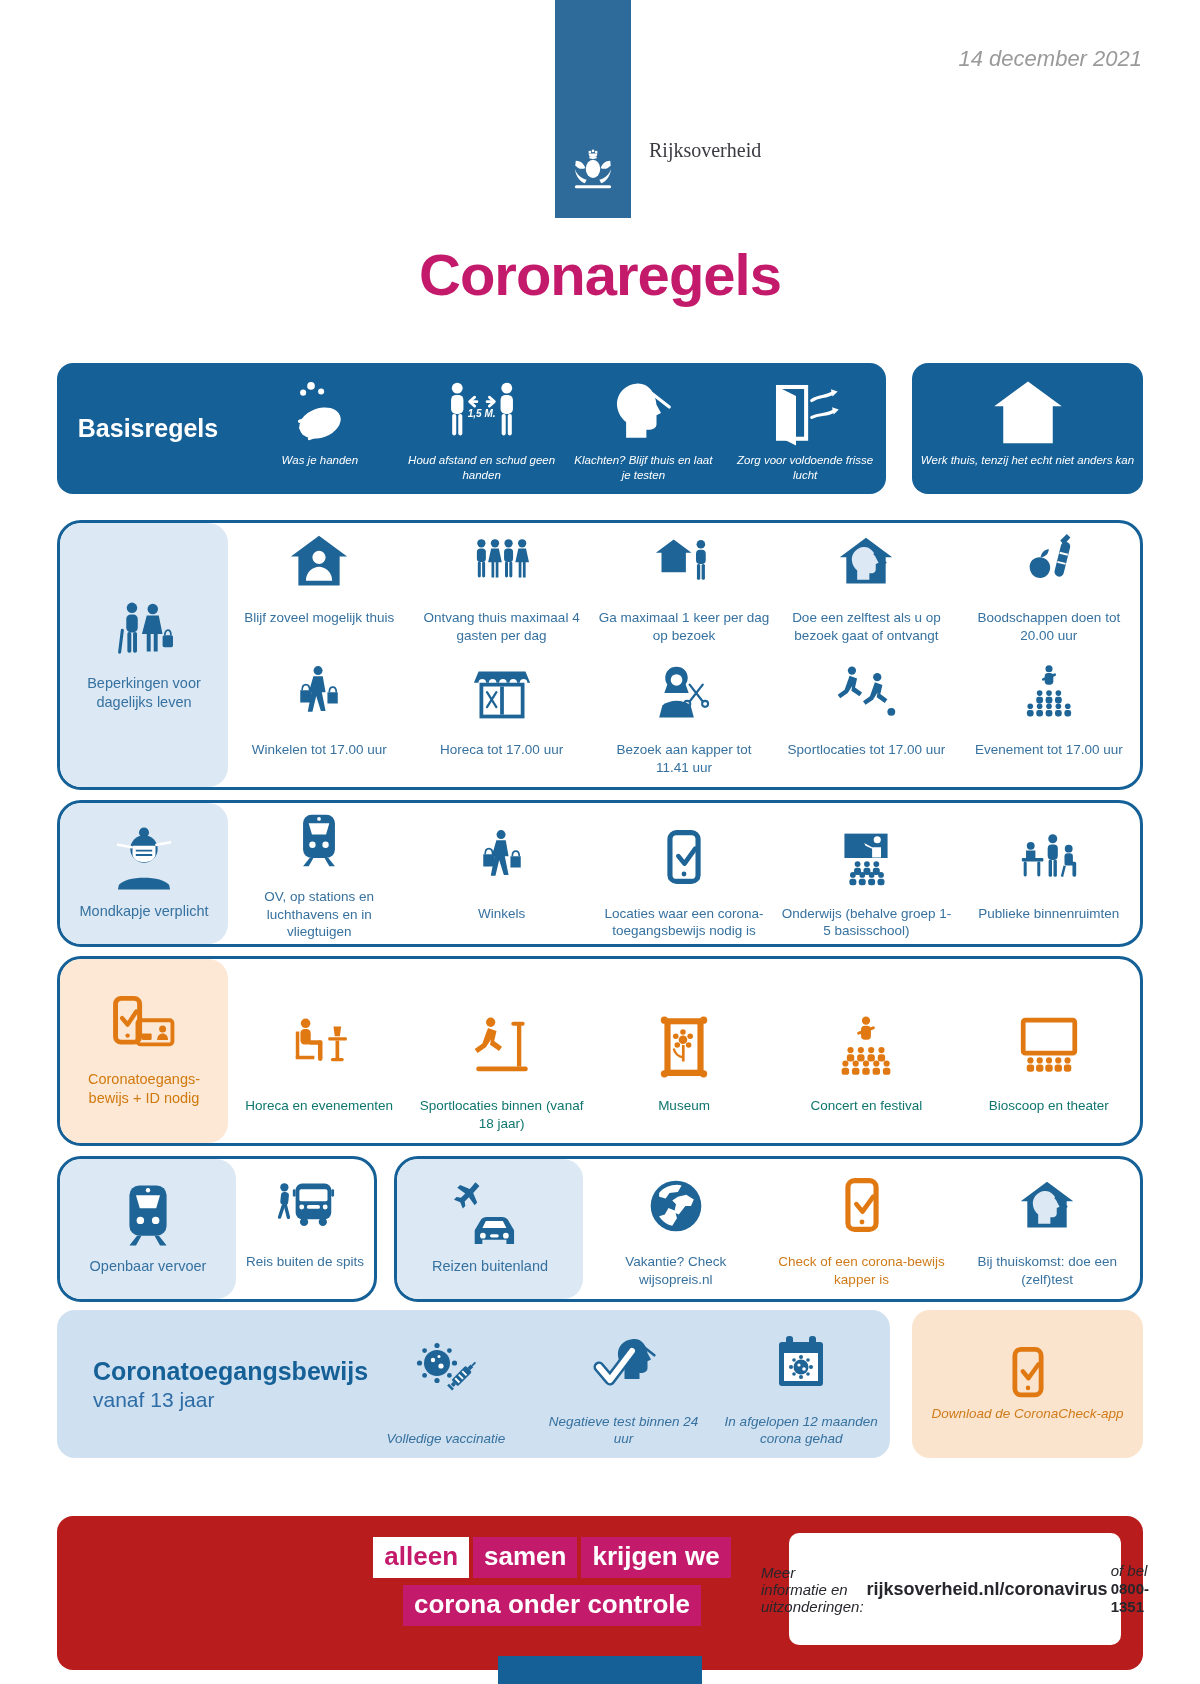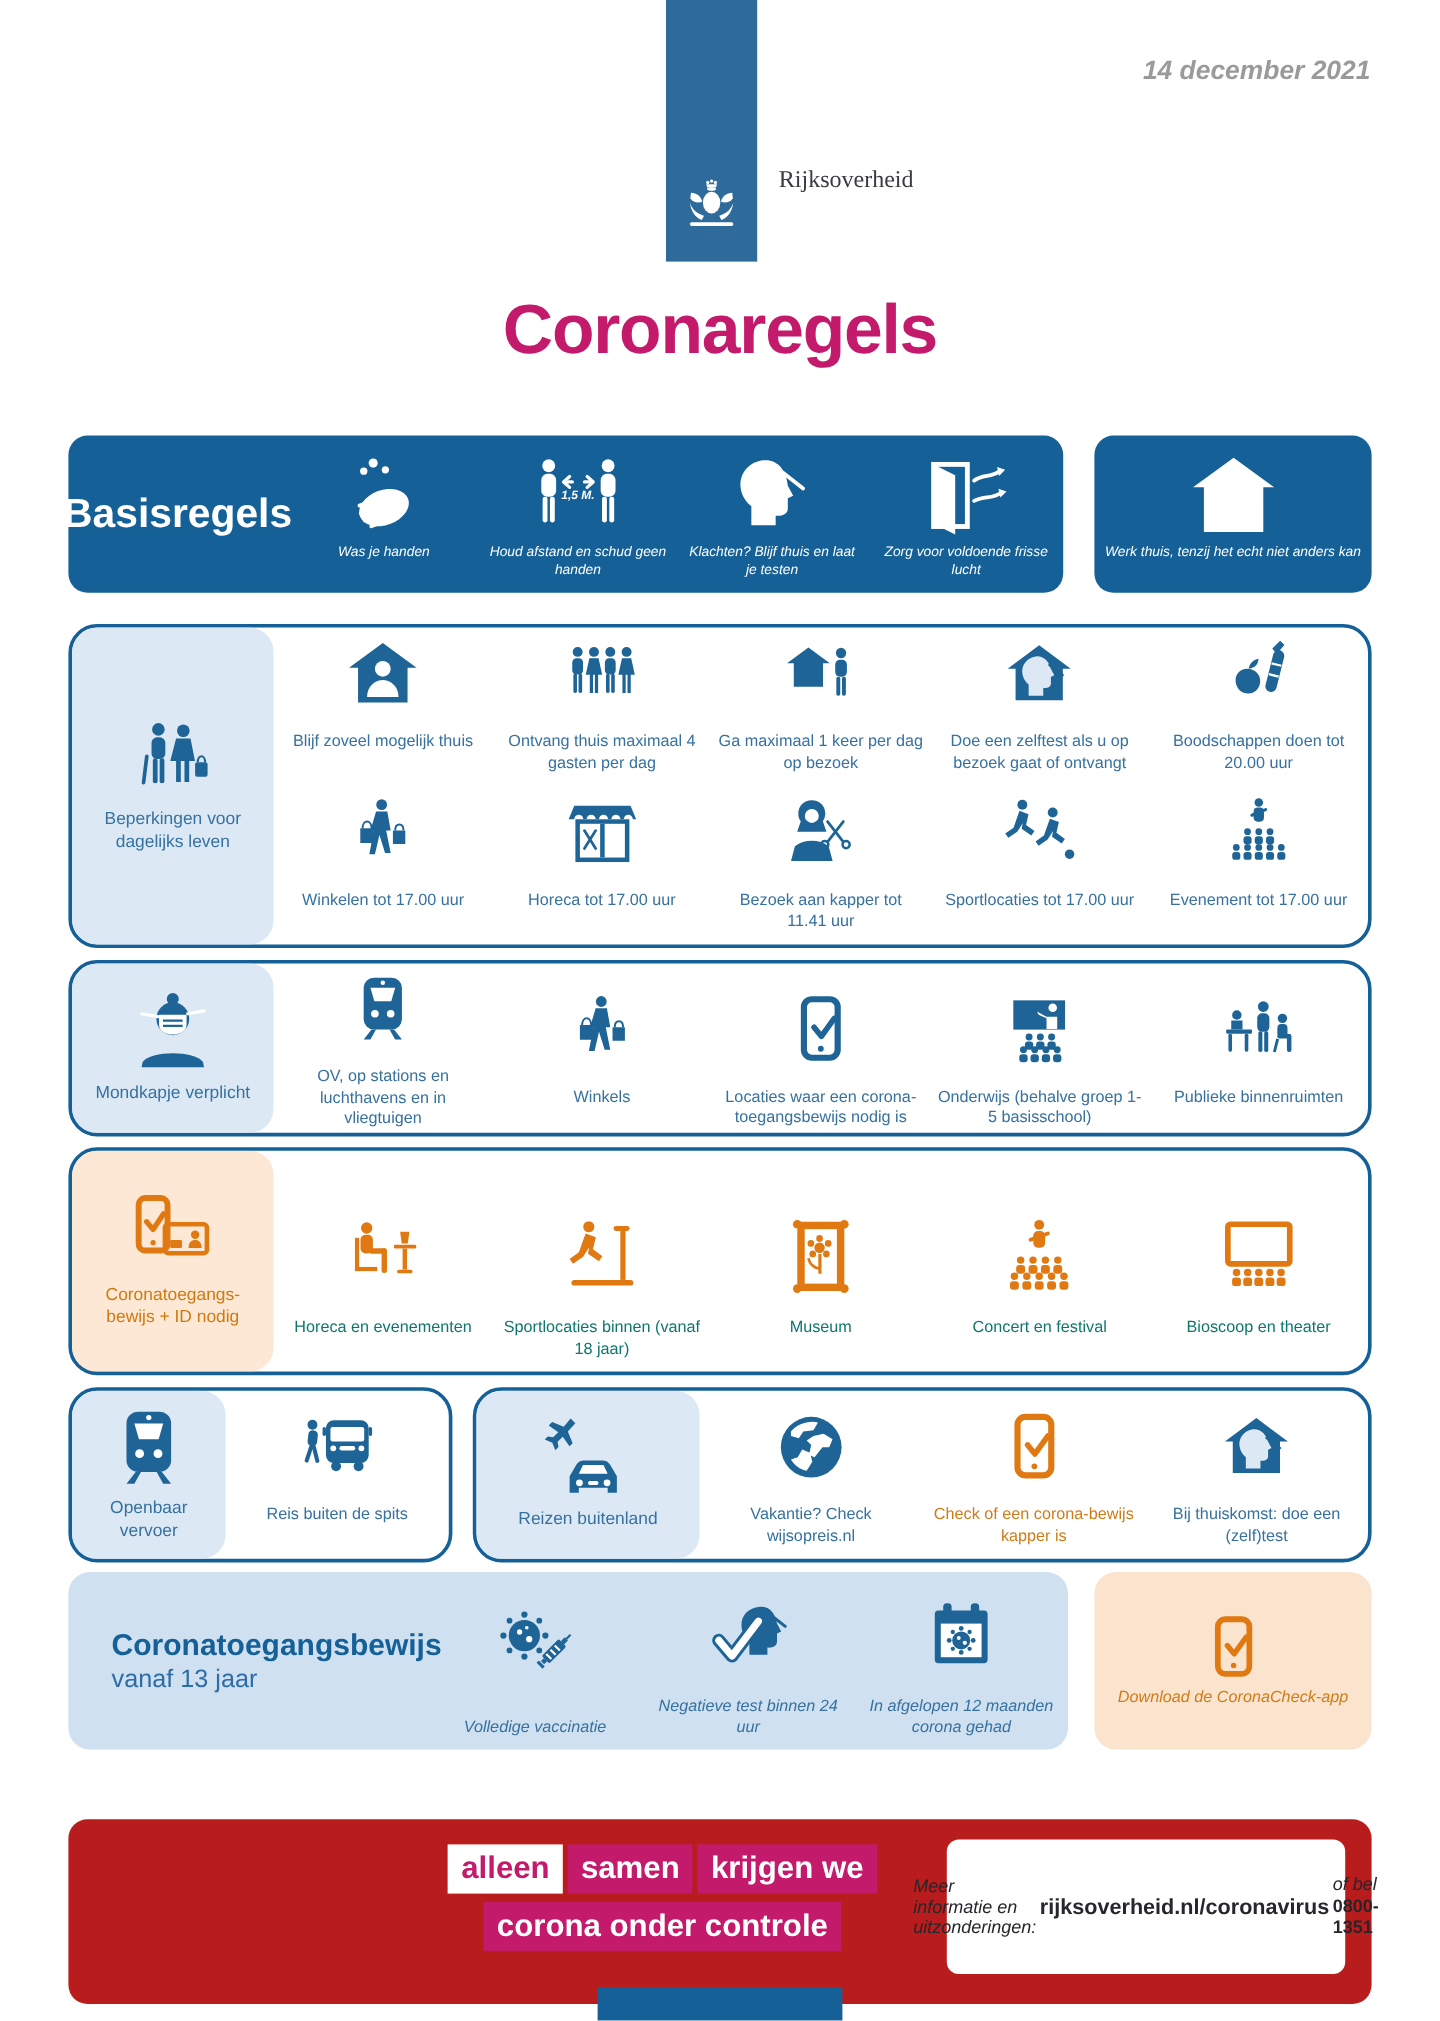--- a/index.html
+++ b/index.html
@@ -1,30 +1,30 @@
 <!DOCTYPE html>
 <html><head>
 <meta charset="utf-8">
 <style>
   html,body{margin:0;padding:0;background:#fff;}
   .page{position:relative;width:1200px;height:1684px;background:#fff;overflow:hidden;
         font-family:"Liberation Sans",sans-serif;}
   .icn svg{display:block;width:100%;height:100%;}
 
-  .date{position:absolute;top:46px;right:58px;font-size:22px;font-style:italic;color:#9a9a9a;font-weight:bold;}
+  .date{position:absolute;top:46px;right:58px;font-size:22px;font-style:italic;color:#9a9a9a;}
   .ribbon{position:absolute;left:555px;top:0;width:76px;height:218px;background:#2f6b9a;}
   .emblem{position:absolute;left:50%;transform:translateX(-50%);bottom:10px;width:58px;height:62px;color:#fff;}
   .orgname{position:absolute;left:649px;top:139px;font-family:"Liberation Serif",serif;font-size:20px;color:#3a3a42;}
   .title{position:absolute;top:241px;left:0;width:100%;text-align:center;font-size:58px;font-weight:bold;color:#c41a6c;letter-spacing:-1px;}
 
   
   .basis-main,.basis-aside{position:absolute;top:363px;height:131px;background:#156097;border-radius:16px;display:flex;box-sizing:border-box;}
   .basis-main{left:57px;width:829px;}
   .basis-aside{left:912px;width:231px;}
-  .basis-title{width:182px;display:flex;align-items:center;justify-content:center;color:#fff;font-size:34px;font-weight:bold;}
+  .basis-title{width:182px;display:flex;align-items:center;justify-content:center;color:#fff;font-size:25px;font-weight:bold;}
   .b-item{flex:1;position:relative;display:flex;flex-direction:column;align-items:center;justify-content:flex-end;padding:10px 6px 11px;box-sizing:border-box;}
   .b-item .icn{width:86px;height:72px;color:#fff;}
   .b-item .lbl{margin-top:3px;color:#fff;font-size:11.5px;font-style:italic;line-height:1.3;text-align:center;min-height:30px;}
   .b-badge{position:absolute;top:45px;left:0;right:0;text-align:center;color:#fff;font-size:10px;font-weight:bold;font-style:italic;}
 
   
   .sect{position:absolute;left:57px;width:1086px;border:3px solid #156097;border-radius:24px;background:#fff;display:flex;box-sizing:border-box;overflow:hidden;}
   .side{flex:none;width:168px;background:#dce9f5;border-radius:20px;display:flex;flex-direction:column;align-items:center;justify-content:center;gap:6px;padding:8px 6px;box-sizing:border-box;}
   .side .icn{width:80px;height:70px;color:#1e6496;}
   .side-lbl{color:#36719f;font-size:14.5px;line-height:1.32;text-align:center;}
@@ -32,21 +32,21 @@
   .row{flex:1;display:flex;align-items:stretch;}
   .cell{flex:1;display:flex;flex-direction:column;align-items:center;justify-content:flex-end;padding:8px 6px 10px;box-sizing:border-box;gap:12px;}
   .cell .icn{width:72px;height:60px;color:#1e6496;}
   .cell .lbl{margin-top:5px;color:#36719f;font-size:13.5px;line-height:1.3;text-align:center;min-height:36px;}
 
   .sec-beperkingen{top:520px;height:270px;}
   .sec-mondkapje{top:800px;height:147px;}
   .sec-ctbid{top:956px;height:190px;}
   .sec-ctbid .cell .icn{width:74px;height:66px;}
   .sec-ov{left:57px;top:1156px;width:320px;height:146px;}
-  .sec-ov .side{width:128px;}
+  .sec-ov .side{width:176px;}
   .sec-reizen{left:394px;top:1156px;width:749px;height:146px;}
   .sec-reizen .side{width:186px;}
 
   .orange-sec .side{background:#fce8d4;}
   .orange-sec .side .icn{color:#e17912;}
   .orange-sec .side-lbl{color:#d0790f;}
   .orange-sec .cell .icn{color:#e17912;}
   .orange-sec .cell .lbl{color:#0f766e;}
   .cell.accent-orange .icn{color:#e17912;}
   .cell.accent-orange .lbl{color:#d07b1a;}

